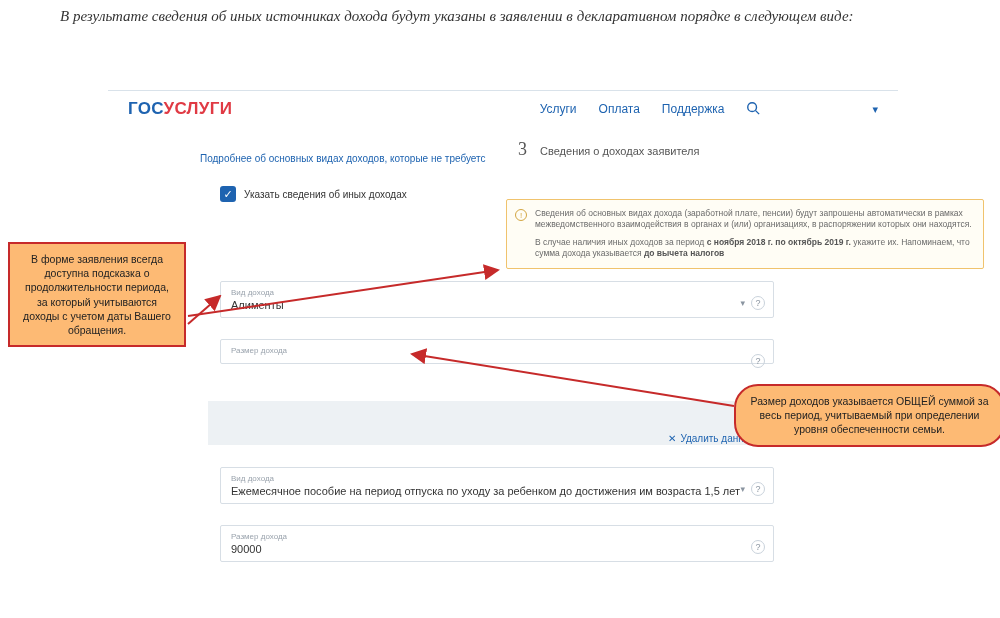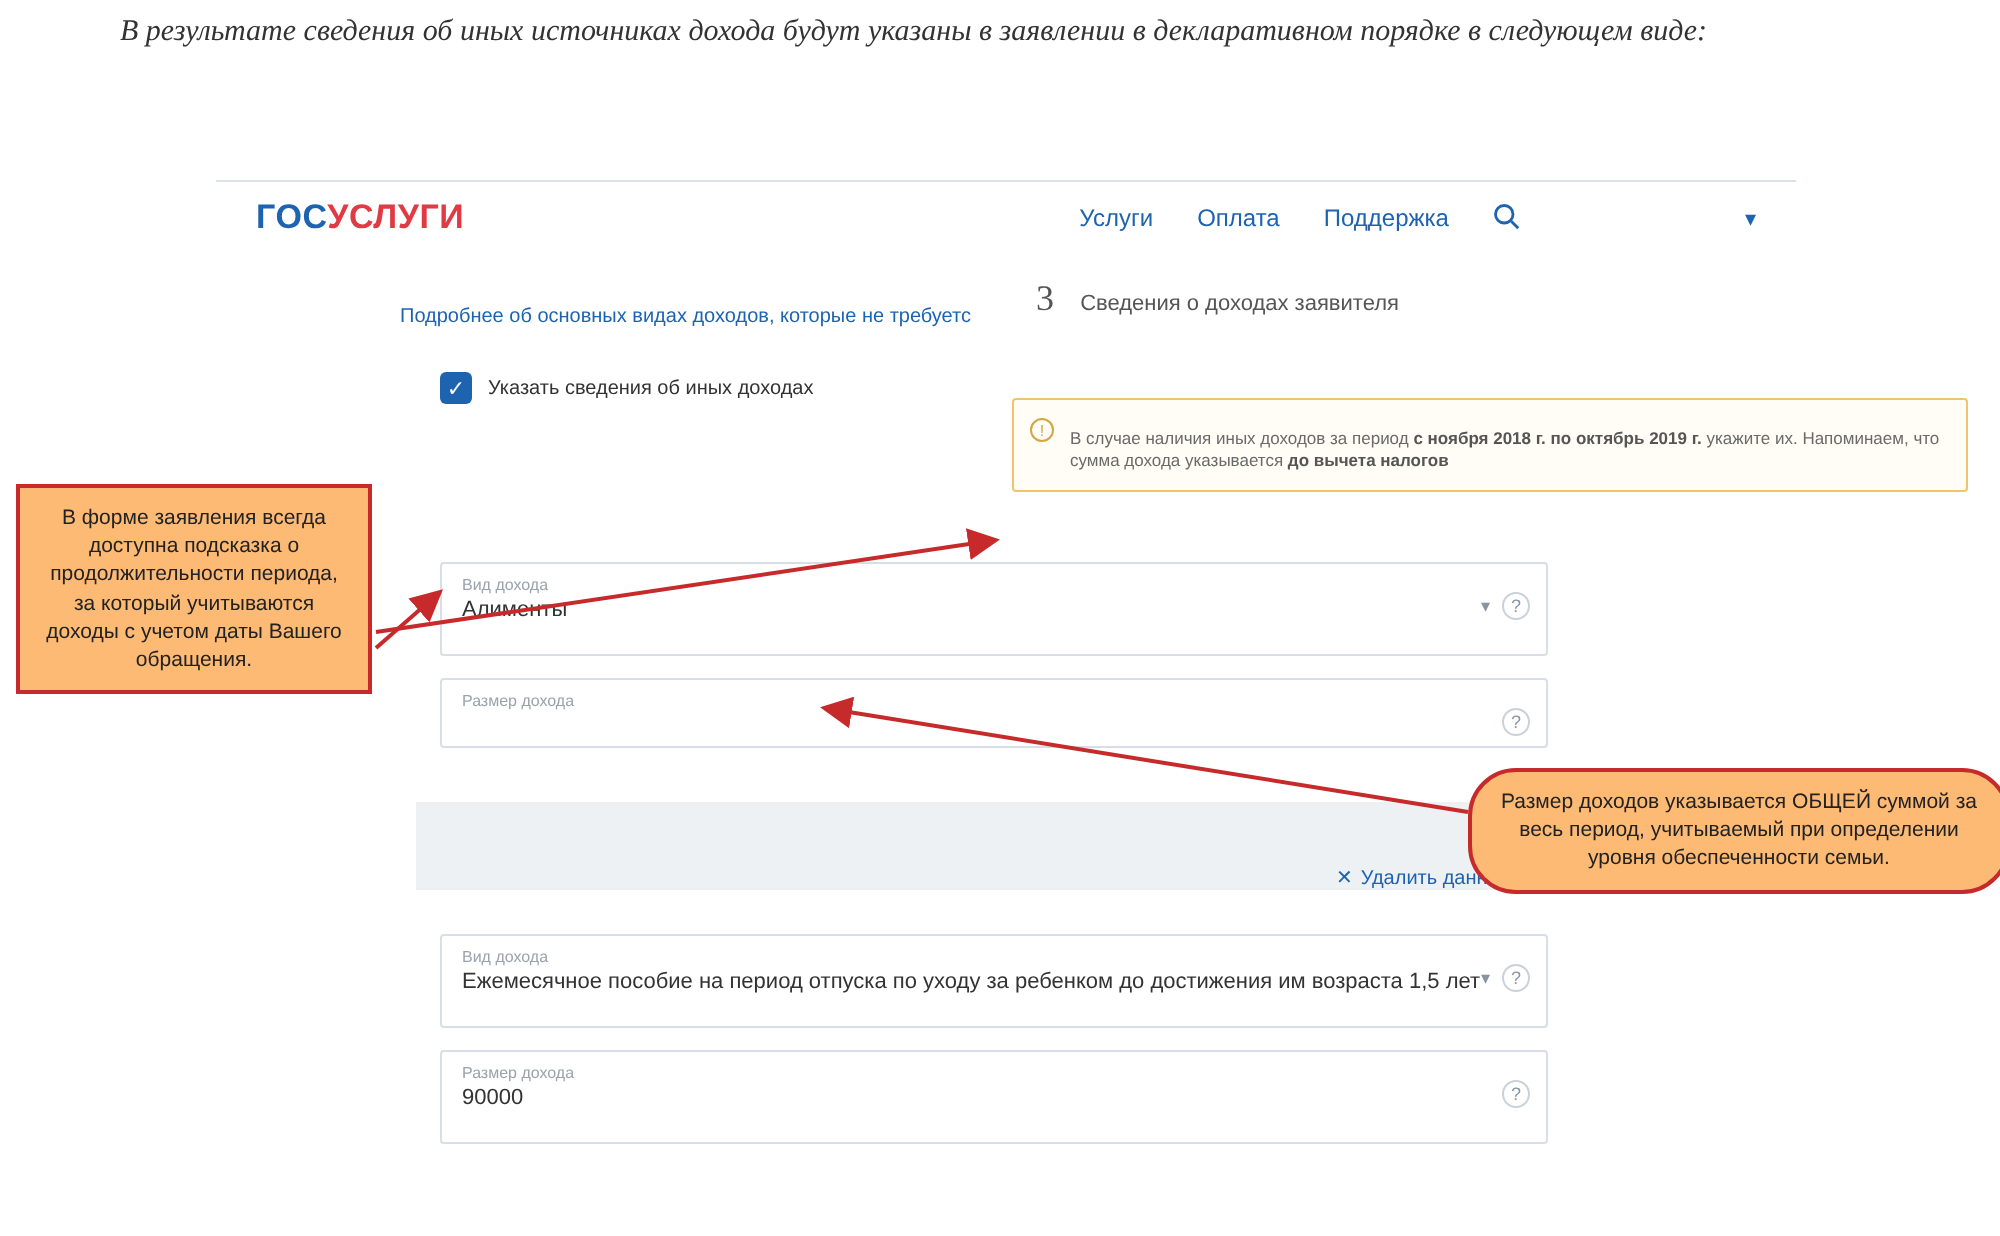--- a/index.html
+++ b/index.html
@@ -31,21 +31,21 @@
   .section-head .num { font-size: 18px; color: #555; margin-right: 10px; font-family: Georgia, serif; }
 
   .chk-row { position: absolute; left: 112px; top: 95px; font-size: 10px; color: #333; display: flex; align-items: center; gap: 8px; }
   .chk { width: 16px; height: 16px; border-radius: 3px; background: #1e63b0; color: #fff; display: flex; align-items: center; justify-content: center; font-size: 11px; }
 
   .info-box { position: absolute; left: 398px; top: 108px; width: 478px; border: 1px solid #f0c36d; background: #fffdf5; border-radius: 2px; padding: 8px 10px 8px 28px; font-size: 8.5px; color: #6a6a6a; line-height: 1.35; }
   .info-ic { position: absolute; left: 8px; top: 9px; width: 12px; height: 12px; border: 1px solid #d3a642; border-radius: 50%; color: #d3a642; font-size: 8px; text-align: center; line-height: 11px; }
   .info-box .p2 { margin-top: 6px; }
   .info-box b { color: #555; font-weight: bold; }
 
-  .field { position: absolute; left: 112px; background: #fff; border: 1px solid #d7dee5; border-radius: 2px; padding: 6px 10px 16px 10px; width: 554px; }
+  .field { position: absolute; left: 112px; background: #fff; border: 1px solid #d7dee5; border-radius: 2px; padding: 6px 10px 6px 10px; width: 554px; }
   .field .lbl { font-size: 8px; color: #9aa3ad; margin-bottom: 2px; }
   .field .val { font-size: 11px; color: #333; }
   .help { position: absolute; right: 8px; top: 14px; width: 14px; height: 14px; border: 1px solid #c9d2db; border-radius: 50%; font-size: 9px; color: #8a94a0; text-align: center; line-height: 13px; }
   .chev-down { position: absolute; right: 28px; top: 16px; color: #8a94a0; font-size: 9px; }
 
   .f-type1 { top: 190px; }
   .f-amt1  { top: 248px; }
   .band    { position: absolute; left: 100px; top: 310px; width: 576px; height: 44px; background: #edf1f4; }
   .del     { position: absolute; left: 560px; top: 342px; font-size: 10px; color: #1e63b0; display: flex; align-items: center; gap: 4px; }
   .f-type2 { top: 376px; width: 554px; }
@@ -90,20 +90,21 @@
     <span>Сведения о доходах заявителя</span>
   </div>
 
   <div class="chk-row">
     <span class="chk">✓</span>
     <span>Указать сведения об иных доходах</span>
   </div>
 
   <div class="info-box">
     <div class="info-ic">!</div>
+    <div class="p1">Сведения об основных видах дохода (заработной плате, пенсии) будут запрошены автоматически в рамках межведомственного взаимодействия в органах и (или) организациях, в распоряжении которых они находятся.</div>
     <div class="p2">
       <span>В случае наличия иных доходов за период </span><b>с ноября 2018 г. по октябрь 2019 г.</b><span> укажите их. Напоминаем, что сумма дохода указывается </span><b>до вычета налогов</b>
     </div>
   </div>
 
   <div class="field f-type1">
     <div class="lbl">Вид дохода</div>
     <div class="val">Алименты</div>
     <div class="chev-down">▾</div>
     <div class="help">?</div>

